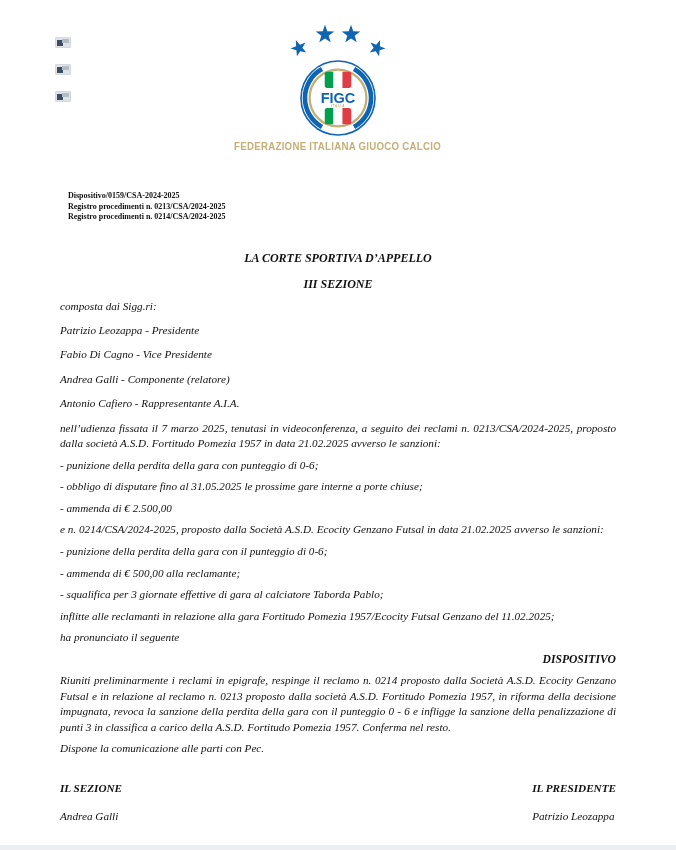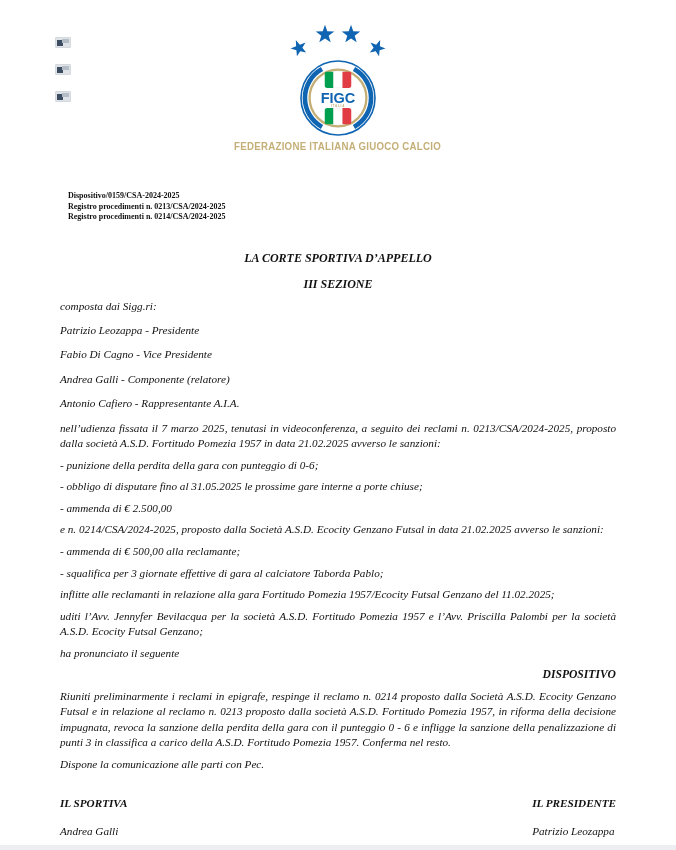--- a/index.html
+++ b/index.html
@@ -174,37 +174,37 @@
       <p>Andrea Galli - Componente (relatore)</p>
       <p>Antonio Cafiero - Rappresentante A.I.A.</p>
     </div>
 
     <div class="body-text">
       <p>nell’udienza fissata il 7 marzo 2025, tenutasi in videoconferenza, a seguito dei reclami n. 0213/CSA/2024-2025, proposto dalla società A.S.D. Fortitudo Pomezia 1957 in data 21.02.2025 avverso le sanzioni:</p>
       <p>- punizione della perdita della gara con punteggio di 0-6;</p>
       <p>- obbligo di disputare fino al 31.05.2025 le prossime gare interne a porte chiuse;</p>
       <p>- ammenda di € 2.500,00</p>
       <p>e n. 0214/CSA/2024-2025, proposto dalla Società A.S.D. Ecocity Genzano Futsal in data 21.02.2025 avverso le sanzioni:</p>
+      <p>- punizione della perdita della gara con il punteggio di 0-6;</p>
       <p>- ammenda di € 500,00 alla reclamante;</p>
       <p>- squalifica per 3 giornate effettive di gara al calciatore Taborda Pablo;</p>
       <p>inflitte alle reclamanti in relazione alla gara Fortitudo Pomezia 1957/Ecocity Futsal Genzano del 11.02.2025;</p>
-      <p>uditi l’Avv. Jennyfer Bevilacqua per la società A.S.D. Fortitudo Pomezia 1957 e l’Avv. Priscilla Palombi per la società A.S.D. Ecocity Futsal Genzano;</p>
       <p>ha pronunciato il seguente</p>
     </div>
 
     <div class="disp-heading">DISPOSITIVO</div>
 
     <div class="body-text">
       <p>Riuniti preliminarmente i reclami in epigrafe, respinge il reclamo n. 0214 proposto dalla Società A.S.D. Ecocity Genzano Futsal e in relazione al reclamo n. 0213 proposto dalla società A.S.D. Fortitudo Pomezia 1957, in riforma della decisione impugnata, revoca la sanzione della perdita della gara con il punteggio 0 - 6 e infligge la sanzione della penalizzazione di punti 3 in classifica a carico della A.S.D. Fortitudo Pomezia 1957. Conferma nel resto.</p>
       <p>Dispone la comunicazione alle parti con Pec.</p>
     </div>
 
     <div class="signatures">
       <div class="sig-block">
-        <p class="sig-role">IL SPORTIVA</p>
+        <p class="sig-role">IL SEZIONE</p>
         <p class="sig-name">Andrea Galli</p>
       </div>
       <div class="sig-block">
         <p class="sig-role">IL PRESIDENTE</p>
         <p class="sig-name">Patrizio Leozappa</p>
       </div>
     </div>
 
   </div>
 

